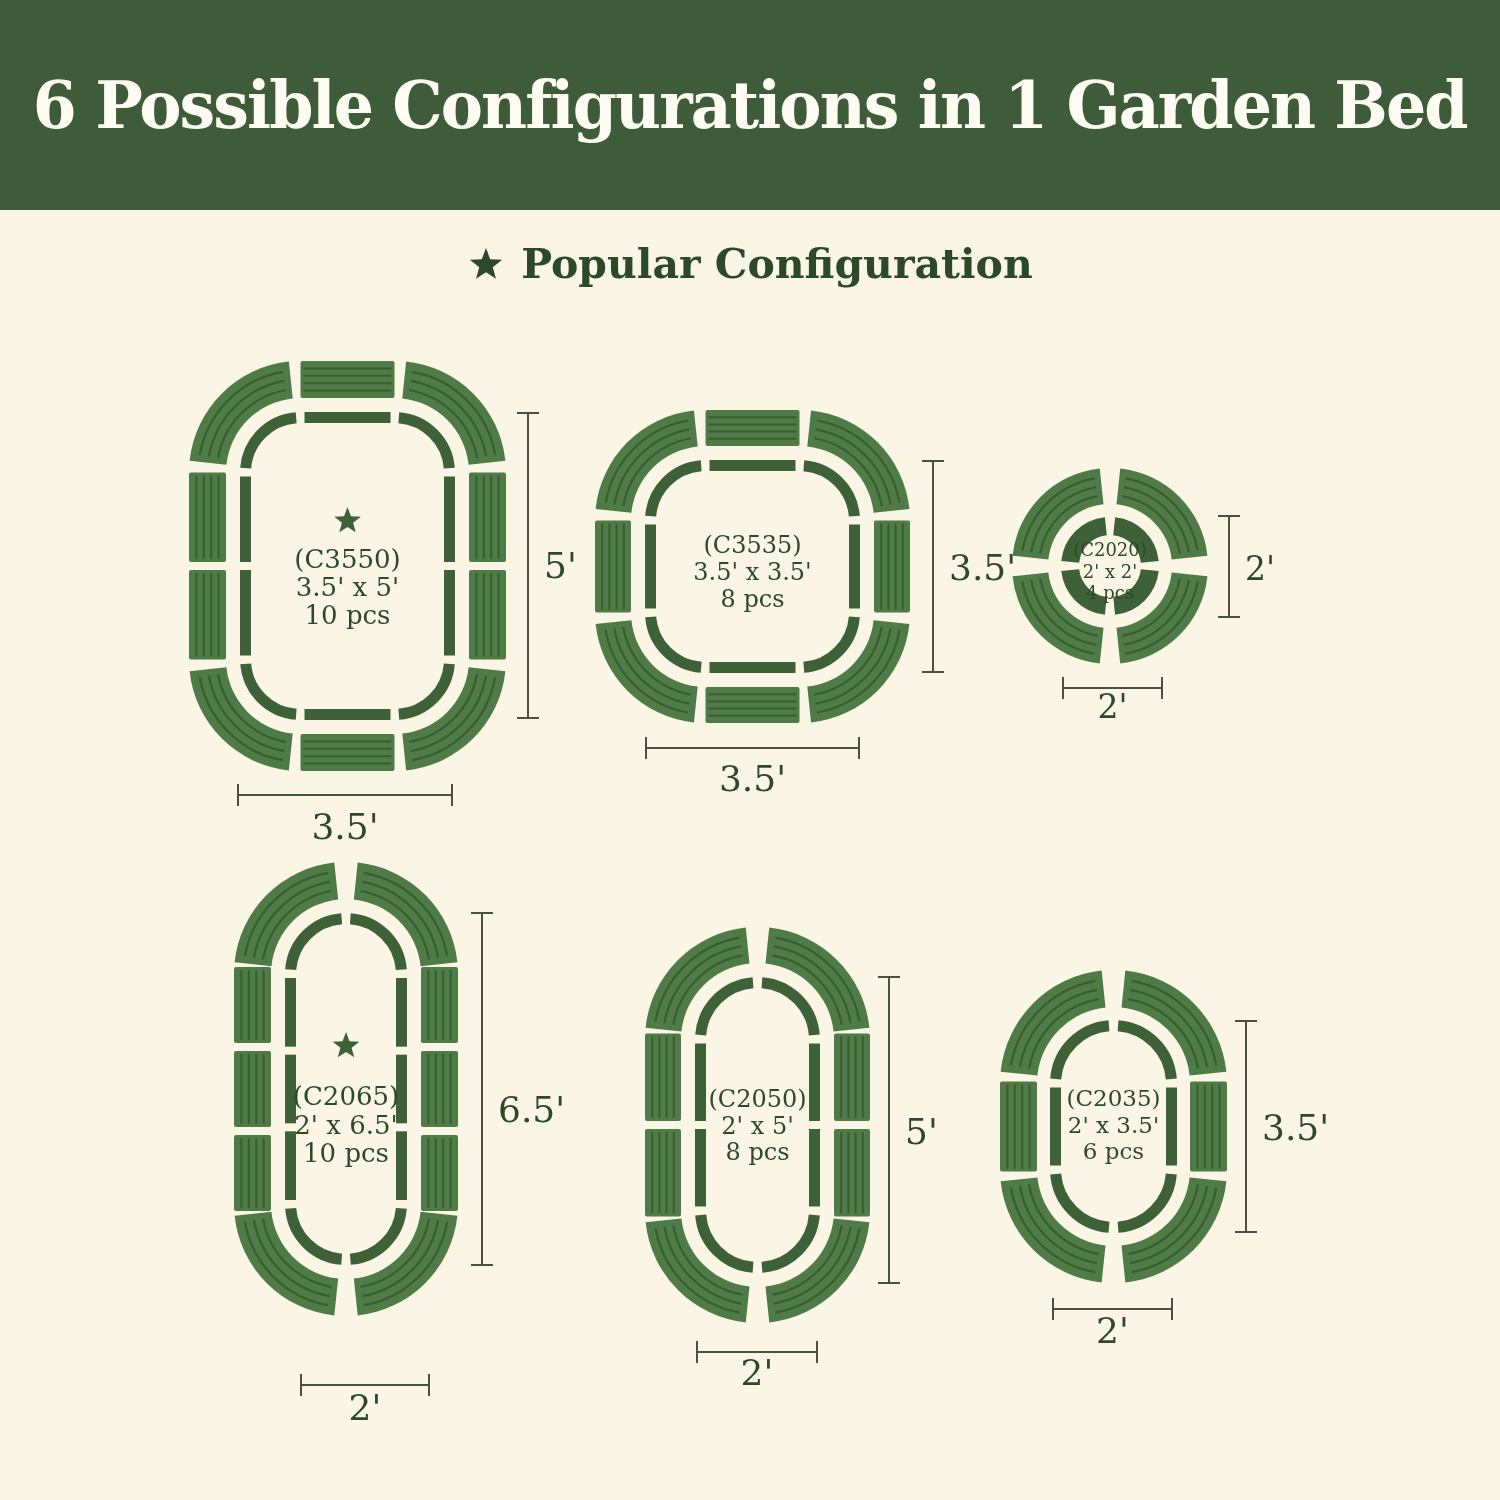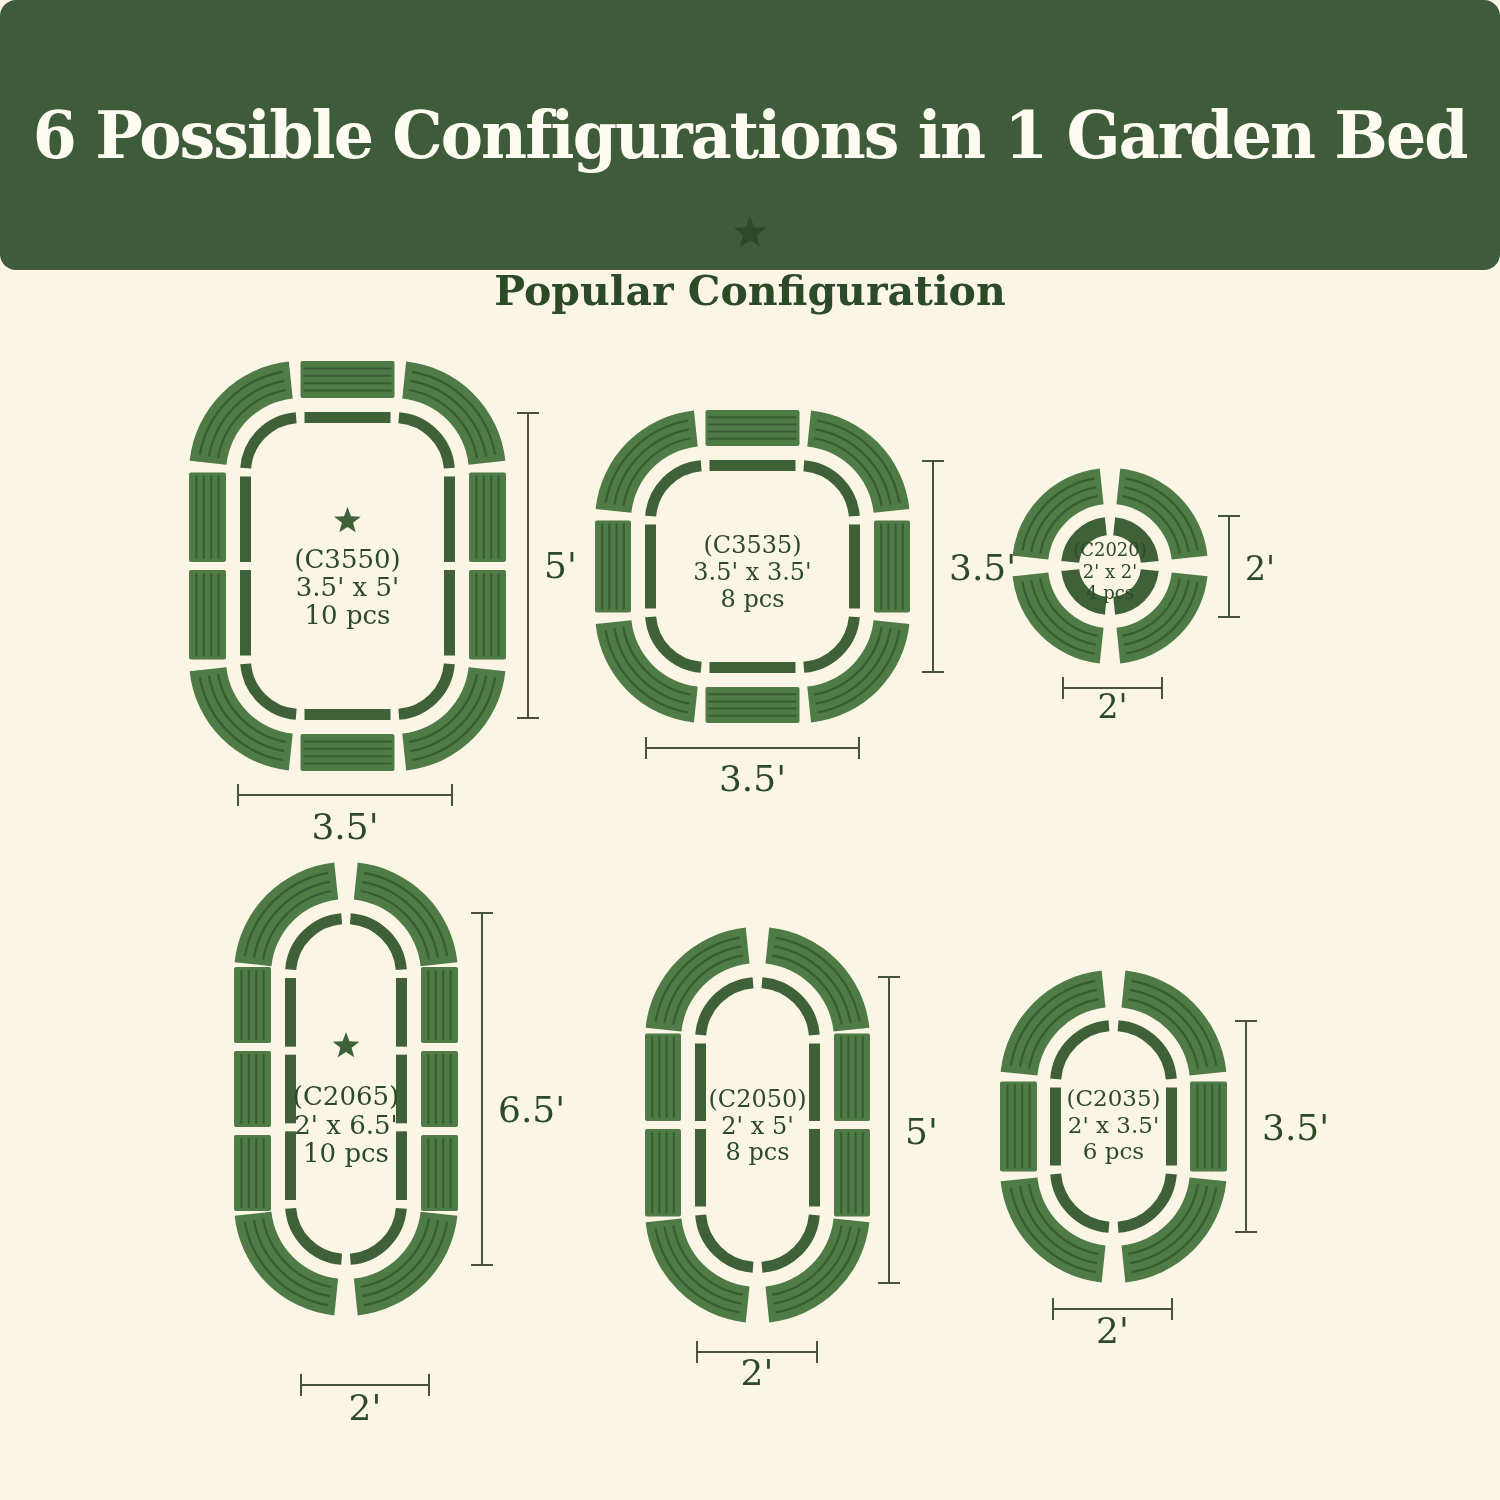--- a/index.html
+++ b/index.html
@@ -1,31 +1,31 @@
 <!DOCTYPE html>
 <html><head>
 <meta charset="utf-8">
 <style>
   html,body{margin:0;padding:0;background:#faf5e5;}
   .canvas{
     position:relative;width:1500px;height:1500px;overflow:hidden;
     background:#faf5e5;font-family:"DejaVu Serif","Liberation Serif",serif;
   }
   .banner{
-    position:absolute;top:0;left:0;width:1500px;height:270px;
-    background:#3e5c39;display:flex;align-items:center;justify-content:center;border-radius:16px;
+    position:absolute;top:0;left:0;width:1500px;height:210px;
+    background:#3e5c39;display:flex;align-items:center;justify-content:center;
   }
   .banner h1{
     margin:0;color:#fdfbf2;font-size:66px;font-weight:700;letter-spacing:-2px;
     transform:scaleX(0.96);white-space:nowrap;
   }
   .legend{
     position:absolute;top:234px;left:0;width:1500px;height:60px;
     display:flex;align-items:center;justify-content:center;gap:16px;
-    color:#2e4e2a;font-size:41px;font-weight:700;flex-direction:column;
+    color:#2e4e2a;font-size:41px;font-weight:700;
   }
   .legend svg{width:38px;height:38px;flex:0 0 auto;}
   #diagram{position:absolute;top:0;left:0;width:1500px;height:1500px;}
 </style>
 </head>
 <body>
 
 <div class="canvas" style="background: rgb(250, 245, 229);">
   <header class="banner" style="background: rgb(62, 92, 57);">
     <h1 style="color: rgb(253, 251, 242);">6 Possible Configurations in 1 Garden Bed</h1>

